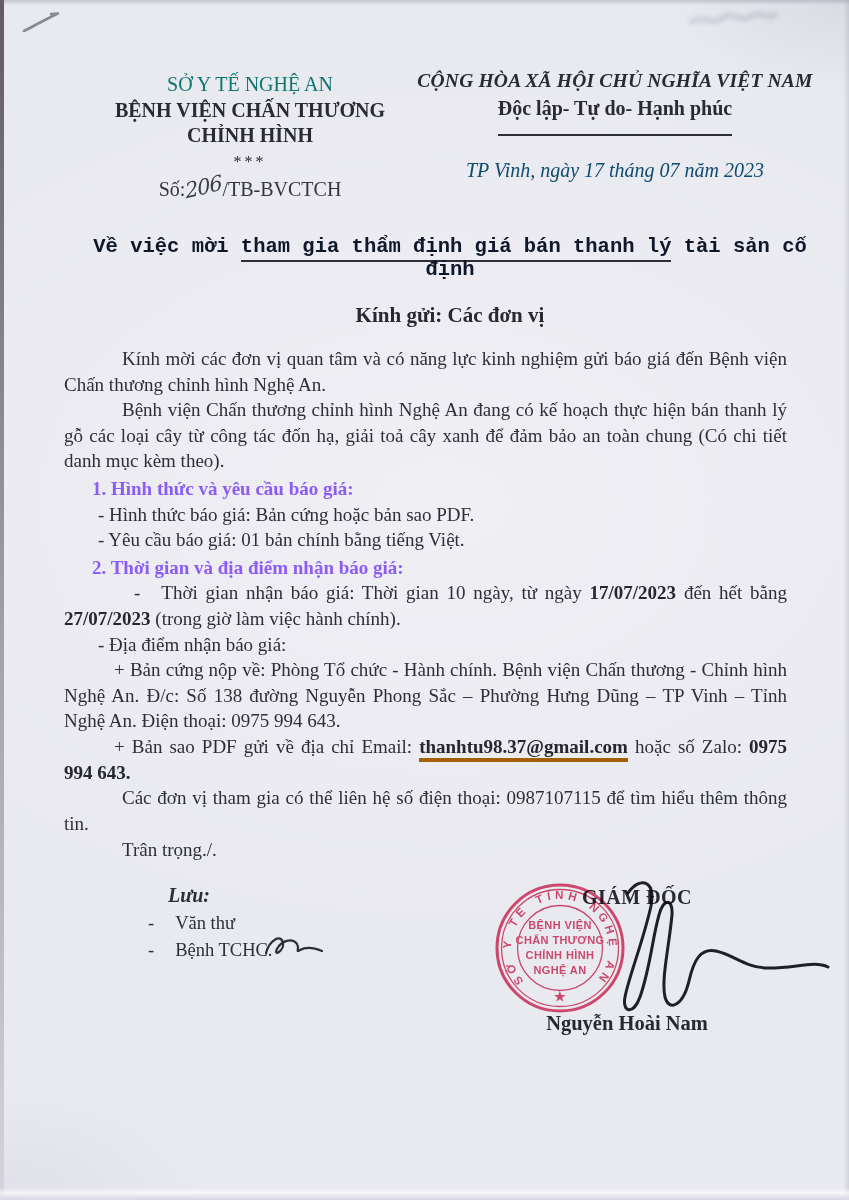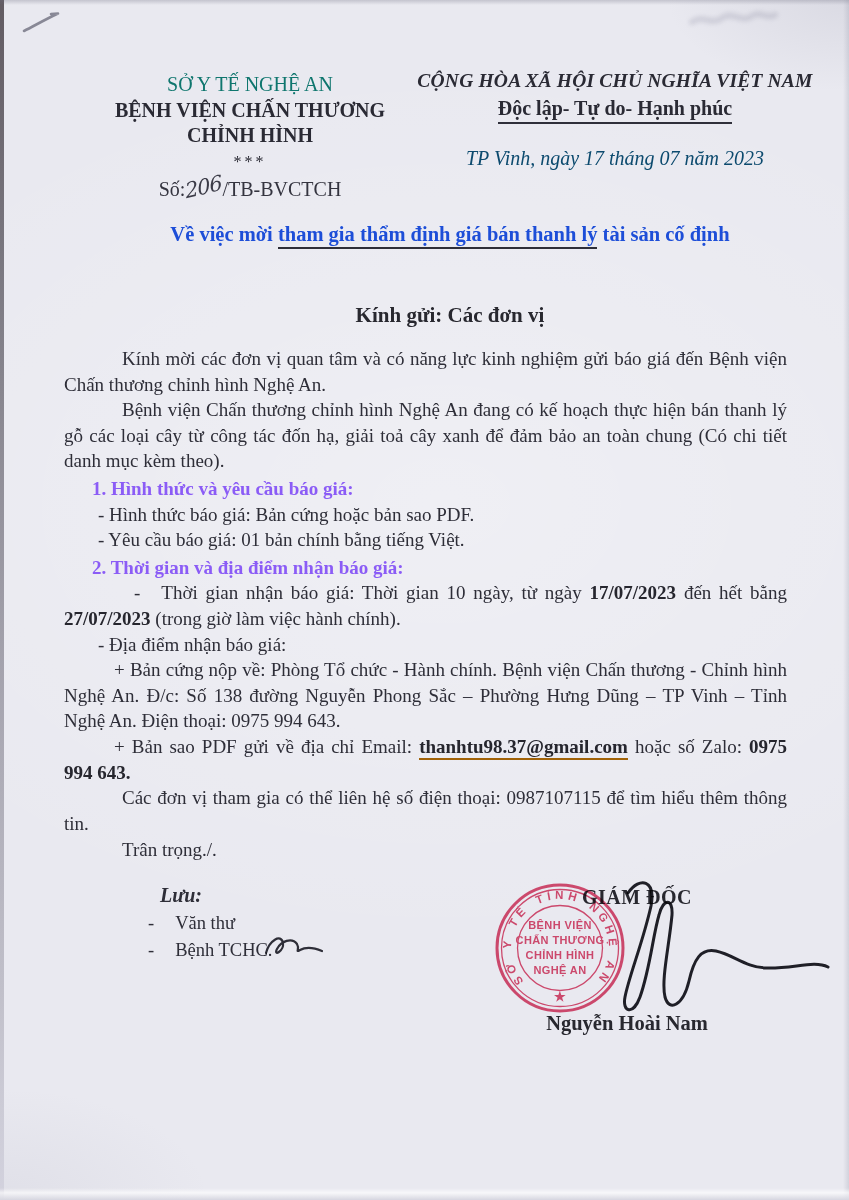--- a/index.html
+++ b/index.html
@@ -25,49 +25,49 @@
   .hdr-left .org-parent{font-size:20px;color:#0f766e;}
   .hdr-left .org-name{font-size:20px;font-weight:bold;color:#2a2a34;}
   .hdr-left .stars{font-size:16px;letter-spacing:3px;color:#2a2a34;margin-top:3px;}
   .hdr-left .doc-no{font-size:20px;margin-top:4px;color:#34343f;}
   .hw-number{display:inline-block;font-style:italic;font-family:"DejaVu Serif",serif;
     transform:rotate(-13deg) skewX(-6deg);font-size:21px;letter-spacing:-1px;
     position:relative;top:-2px;color:#3b3b47;}
   .hdr-right{position:absolute;left:405px;top:70px;width:420px;text-align:center;}
   .motto1{font-size:19.5px;font-weight:bold;color:#2a2a34;letter-spacing:.2px;font-style:italic;}
   .motto2{display:inline-block;font-size:20px;font-weight:bold;color:#2a2a34;
-    border-bottom:2px solid #2f2f3a;padding-bottom:2px;margin-top:5px;}
+    border-bottom:2px solid #2f2f3a;padding-bottom:14px;margin-top:5px;}
   .dateline{font-size:20px;font-style:italic;color:#0c4a6e;margin-top:23px;}
 
   
   .title-block{position:absolute;left:70px;top:216px;width:760px;text-align:center;}
   .title-main{font-size:22.5px;font-weight:bold;letter-spacing:1px;color:#28282f;}
-  .title-sub{font-size:20.5px;font-weight:bold;color:#1d4ed8;margin-top:7px;}
+  .title-sub{font-size:20.5px;font-weight:bold;color:#0f172a;margin-top:19px;font-family:Liberation Mono, monospace;}
   .title-sub .u{border-bottom:2px solid #2e2e38;padding-bottom:2px;}
   .salutation{position:absolute;left:70px;top:303px;width:760px;text-align:center;
     font-size:21px;font-weight:bold;color:#28282f;}
 
   
   .doc-body{position:absolute;left:64px;top:346px;width:723px;
     font-size:19px;line-height:25.6px;color:#2e2e38;}
   .doc-body p{margin:0;}
   .para{text-align:justify;}
   .indent{text-indent:58px;}
   .heading{font-weight:bold;margin-left:28px !important;margin-top:2px !important;color:#8b5cf6;}
   .item{margin-left:34px !important;}
   .time{text-indent:70px;}
   .time .dash{margin-right:21px;}
   .plus{text-indent:50px;}
   .closing{margin-left:58px !important;margin-top:1px !important;}
   b{color:#26262e;}
-  .email{border-bottom:2px solid #a16207;padding-bottom:1px;}
+  .email{border-bottom:4px solid #a16207;padding-bottom:1px;}
 
   
   .save-note{position:absolute;left:140px;top:884px;font-size:19.5px;color:#2e2e38;}
-  .save-label{font-weight:bold;font-style:italic;margin-left:20px;font-size:20px;}
+  .save-label{font-weight:bold;font-style:italic;margin-left:28px;font-size:20px;}
   .save-item{display:flex;gap:21px;margin-top:6px;font-size:18.5px;margin-left:8px;}
   .signer-title{position:absolute;left:562px;top:886px;width:150px;text-align:center;
     font-size:20px;font-weight:bold;letter-spacing:.5px;color:#28282f;}
   .signer-name{position:absolute;left:527px;top:1012px;width:200px;text-align:center;
     font-size:20.5px;font-weight:bold;color:#28282f;}
   .seal-svg{position:absolute;left:475px;top:863px;mix-blend-mode:multiply;opacity:.92;}
   .ink-svg{position:absolute;left:0;top:0;width:849px;height:1200px;
     mix-blend-mode:multiply;pointer-events:none;}
   .seal-ring-text{font-family:"Liberation Sans",sans-serif;font-weight:bold;
     font-size:11.5px;letter-spacing:4px;word-spacing:3px;}

